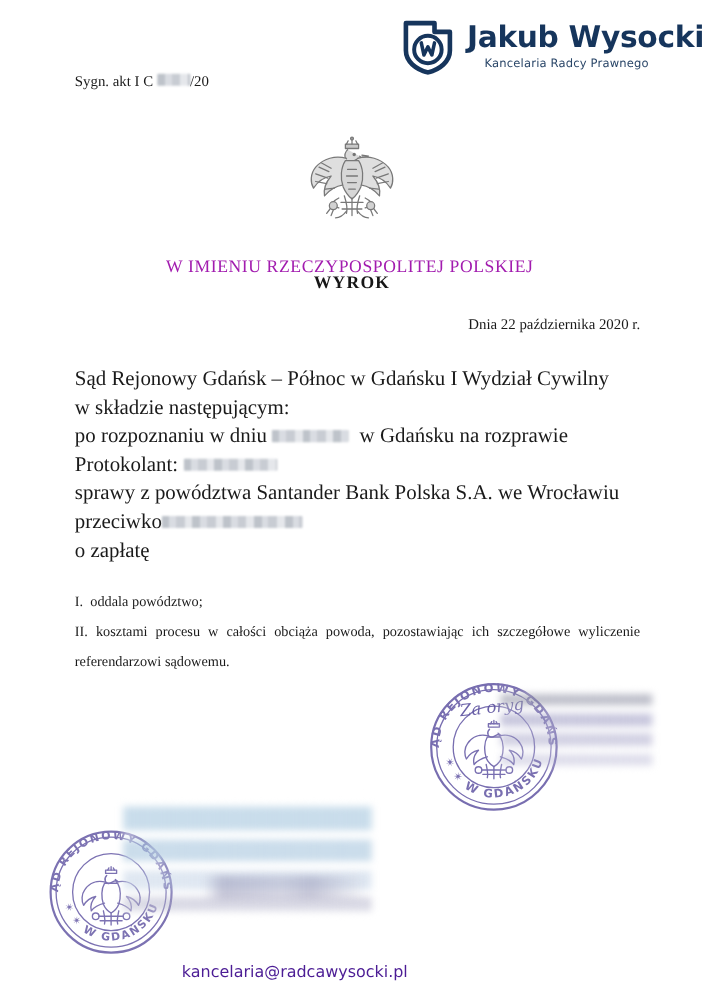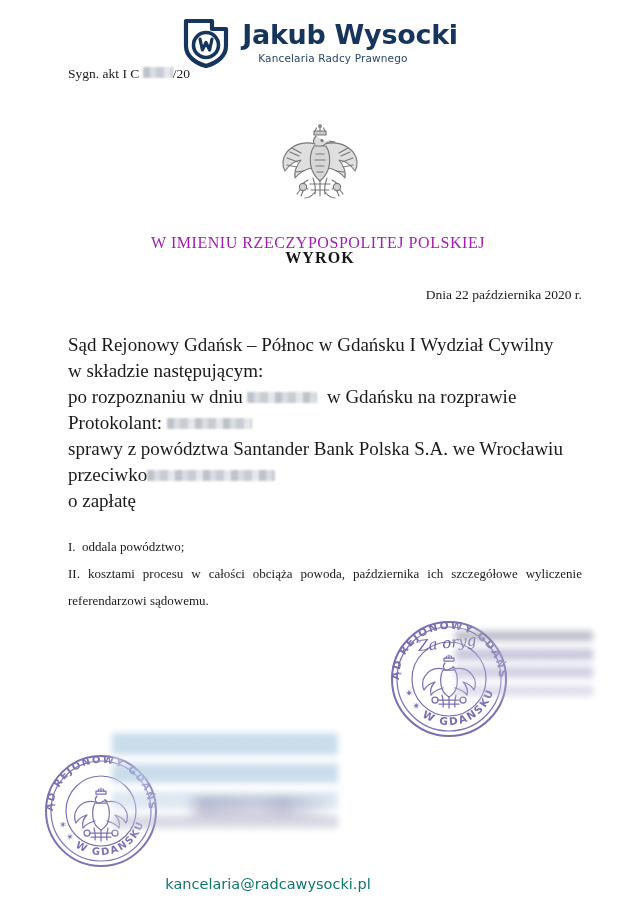--- a/index.html
+++ b/index.html
@@ -16,21 +16,21 @@
     color: #1a1a1a;
   }
 
   
   .letterhead {
     position: absolute;
     top: 16px;
     left: 0;
     width: 640px;
     display: flex;
-    justify-content: center;
+    justify-content: flex-end;
     align-items: center;
     gap: 12px;
   }
   .logo-mark { width: 48px; height: 52px; flex: none; }
   .brand-block { display: flex; flex-direction: column; align-items: flex-start; }
   .brand-name {
     font-family: "DejaVu Sans", sans-serif;
     font-size: 27px;
     font-weight: bold;
     color: #16355c;
@@ -204,21 +204,21 @@
 
   
   .footer-email {
     position: absolute;
     top: 876px;
     left: 0;
     width: 536px;
     text-align: center;
     font-family: "DejaVu Sans", sans-serif;
     font-size: 14.5px;
-    color: #0f766e;
+    color: #4c1d95;
   }
 </style>
 </head>
 <body>
 
 <div class="letterhead">
   <span class="logo-mark">
     <svg viewBox="0 0 48 52" width="48" height="52" aria-hidden="true">
       <path d="M4 5 H30 V13 H44 V30 C44 40 35 47 24 50 C13 47 4 40 4 30 Z" fill="none" stroke="#16355c" stroke-width="4.2" stroke-linejoin="round"></path>
       <circle cx="24" cy="29" r="12.5" fill="none" stroke="#16355c" stroke-width="3.6"></circle>
@@ -303,21 +303,21 @@
   <p class="body-line">
     <span>przeciwko</span>
     <span class="redaction" style="width:128px;height:11px;"></span>
   </p>
 
   <p>o zapłatę</p>
 </div>
 
 <div class="ruling">
   <p class="pt1">I.  oddala powództwo;</p>
-  <p class="pt2">II. kosztami procesu w całości obciąża powoda, października ich szczegółowe wyliczenie referendarzowi sądowemu.</p>
+  <p class="pt2">II. kosztami procesu w całości obciąża powoda, pozostawiając ich szczegółowe wyliczenie referendarzowi sądowemu.</p>
 </div>
 
 <div class="stamp stamp-top">
   <svg viewBox="0 0 132 132" width="132" height="132" aria-hidden="true">
     <defs>
       <path id="arcTop1" d="M 16 66 A 50 50 0 0 1 116 66"></path>
       <path id="arcBot1" d="M 20 66 A 46 46 0 0 0 112 66"></path>
     </defs>
     <circle cx="66" cy="66" r="57" fill="none" stroke="#6a5fa8" stroke-width="2"></circle>
     <circle cx="66" cy="66" r="52" fill="none" stroke="#6a5fa8" stroke-width="1.2"></circle>

